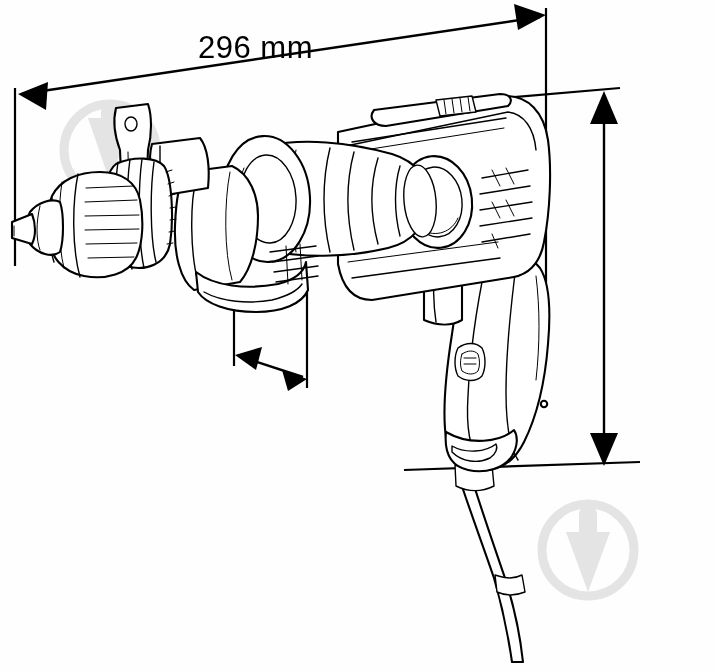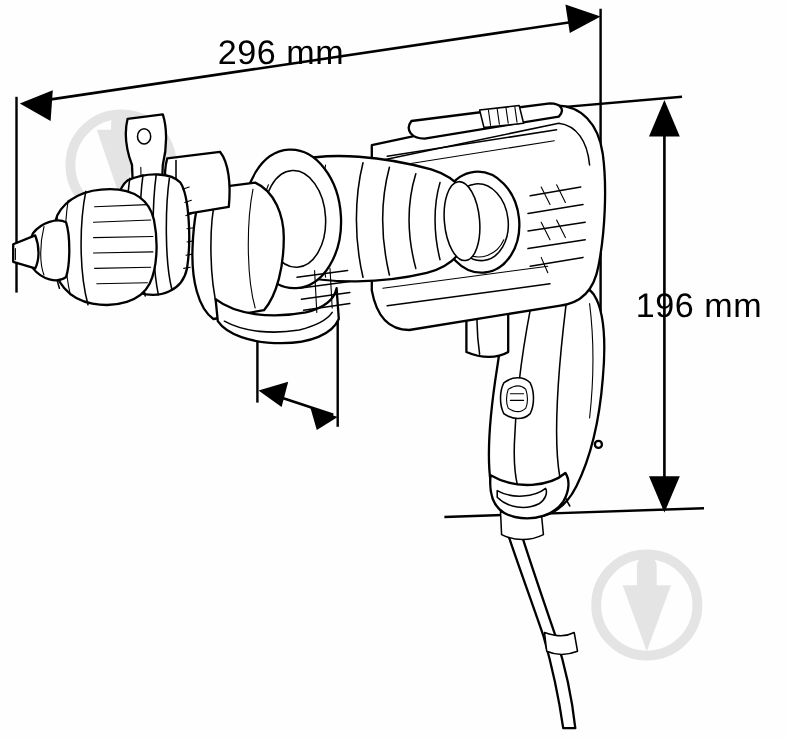--- a/index.html
+++ b/index.html
@@ -335,15 +335,14 @@
                           C 36 224 36 236 32 244
                           L 12 238 Z"></path>
       <path class="lnH" d="M14 226 L 14 236"></path>
     </g>
 
   </svg>
 
   <div class="dim-label" id="label-296">296 mm</div>
 
 
-  <div class="dim-label" id="label-196">196 mm</div>
 
 </div>
 
 </body></html>

